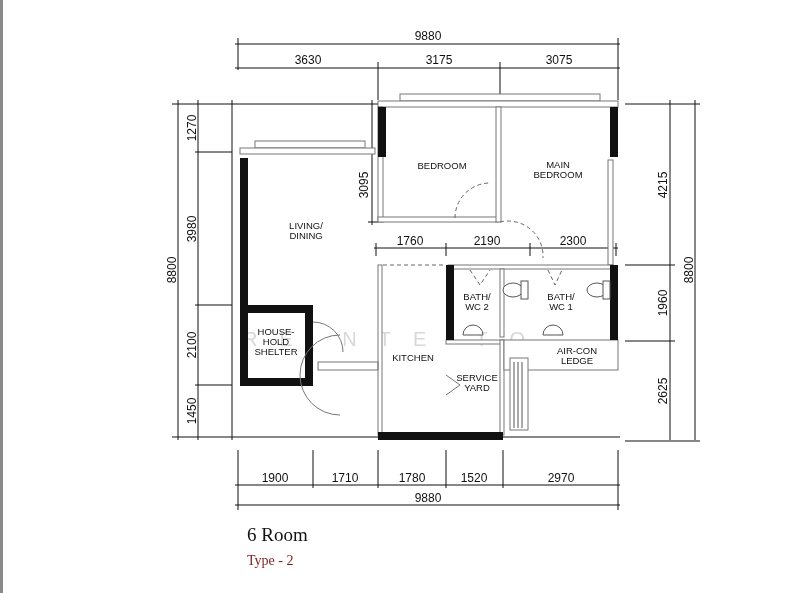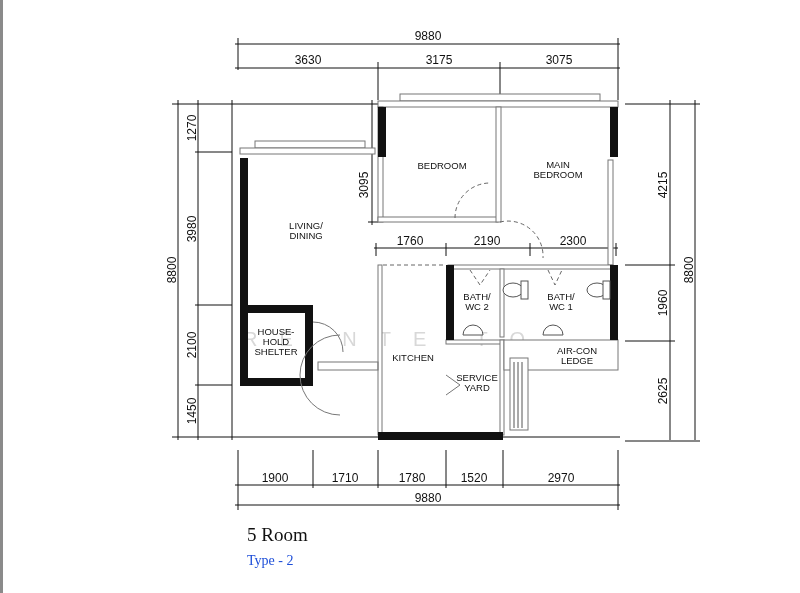--- a/index.html
+++ b/index.html
@@ -10,21 +10,21 @@
     .left-strip { position: absolute; left: 0; top: 0; width: 3px; height: 593px; background: #8a8a8a; }
     svg.plan { position: absolute; left: 0; top: 0; }
     .dimtxt { font-family: "Liberation Sans", sans-serif; font-size: 12px; fill: #111; }
     .room { font-family: "Liberation Sans", sans-serif; font-size: 9.5px; fill: #111; }
     .caption-title {
       position: absolute; left: 247px; top: 524px;
       font-family: "Liberation Serif", serif; font-size: 19px; color: #111;
     }
     .caption-sub {
       position: absolute; left: 247px; top: 553px;
-      font-family: "Liberation Serif", serif; font-size: 14px; color: #1d4ed8;
+      font-family: "Liberation Serif", serif; font-size: 14px; color: #7f1d1d;
     }
     .watermark {
       font-family: "Liberation Sans", sans-serif; font-size: 20px; fill: #d8d8d8; letter-spacing: 22px;
     }
   </style>
 </head>
 <body>
 
 <div class="left-strip"></div>
 
@@ -175,14 +175,14 @@
   <text class="room" x="477" y="300" text-anchor="middle">BATH/</text>
   <text class="room" x="477" y="310" text-anchor="middle">WC 2</text>
   <text class="room" x="561" y="300" text-anchor="middle">BATH/</text>
   <text class="room" x="561" y="310" text-anchor="middle">WC 1</text>
   <text class="room" x="477" y="381" text-anchor="middle">SERVICE</text>
   <text class="room" x="477" y="391" text-anchor="middle">YARD</text>
   <text class="room" x="577" y="354" text-anchor="middle">AIR-CON</text>
   <text class="room" x="577" y="364" text-anchor="middle">LEDGE</text>
 </svg>
 
-<div class="caption-title">5 Room</div>
+<div class="caption-title">6 Room</div>
 <div class="caption-sub">Type - 2</div>
 
 </body></html>

